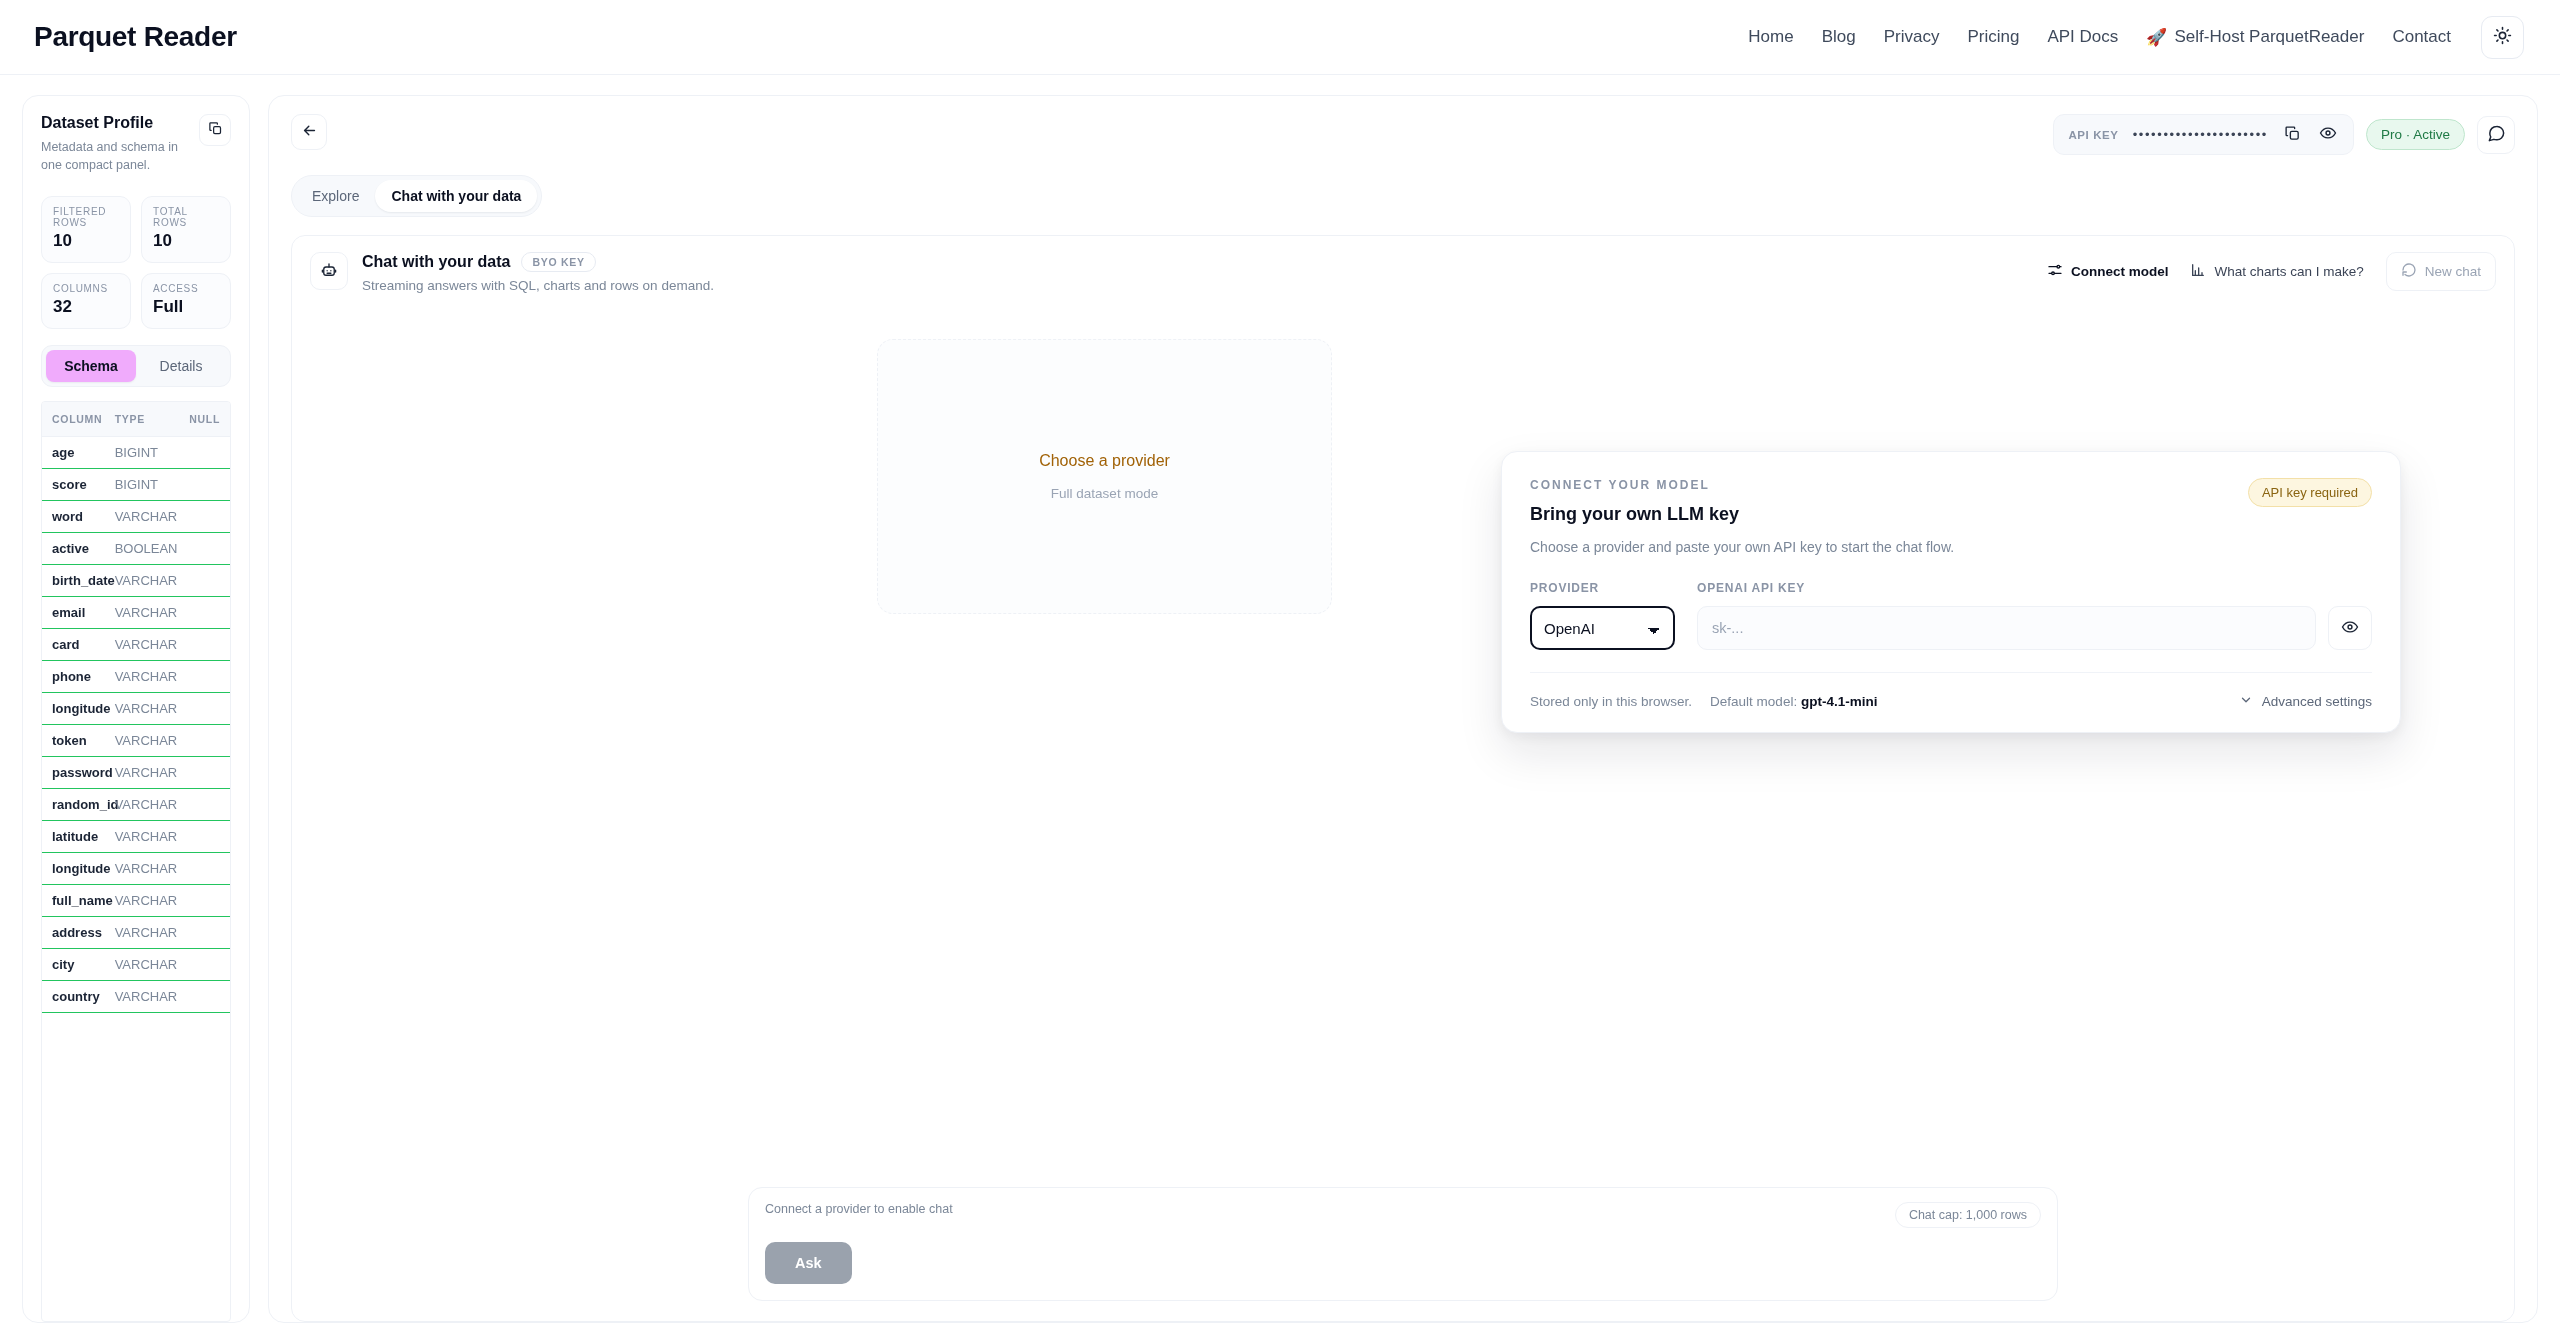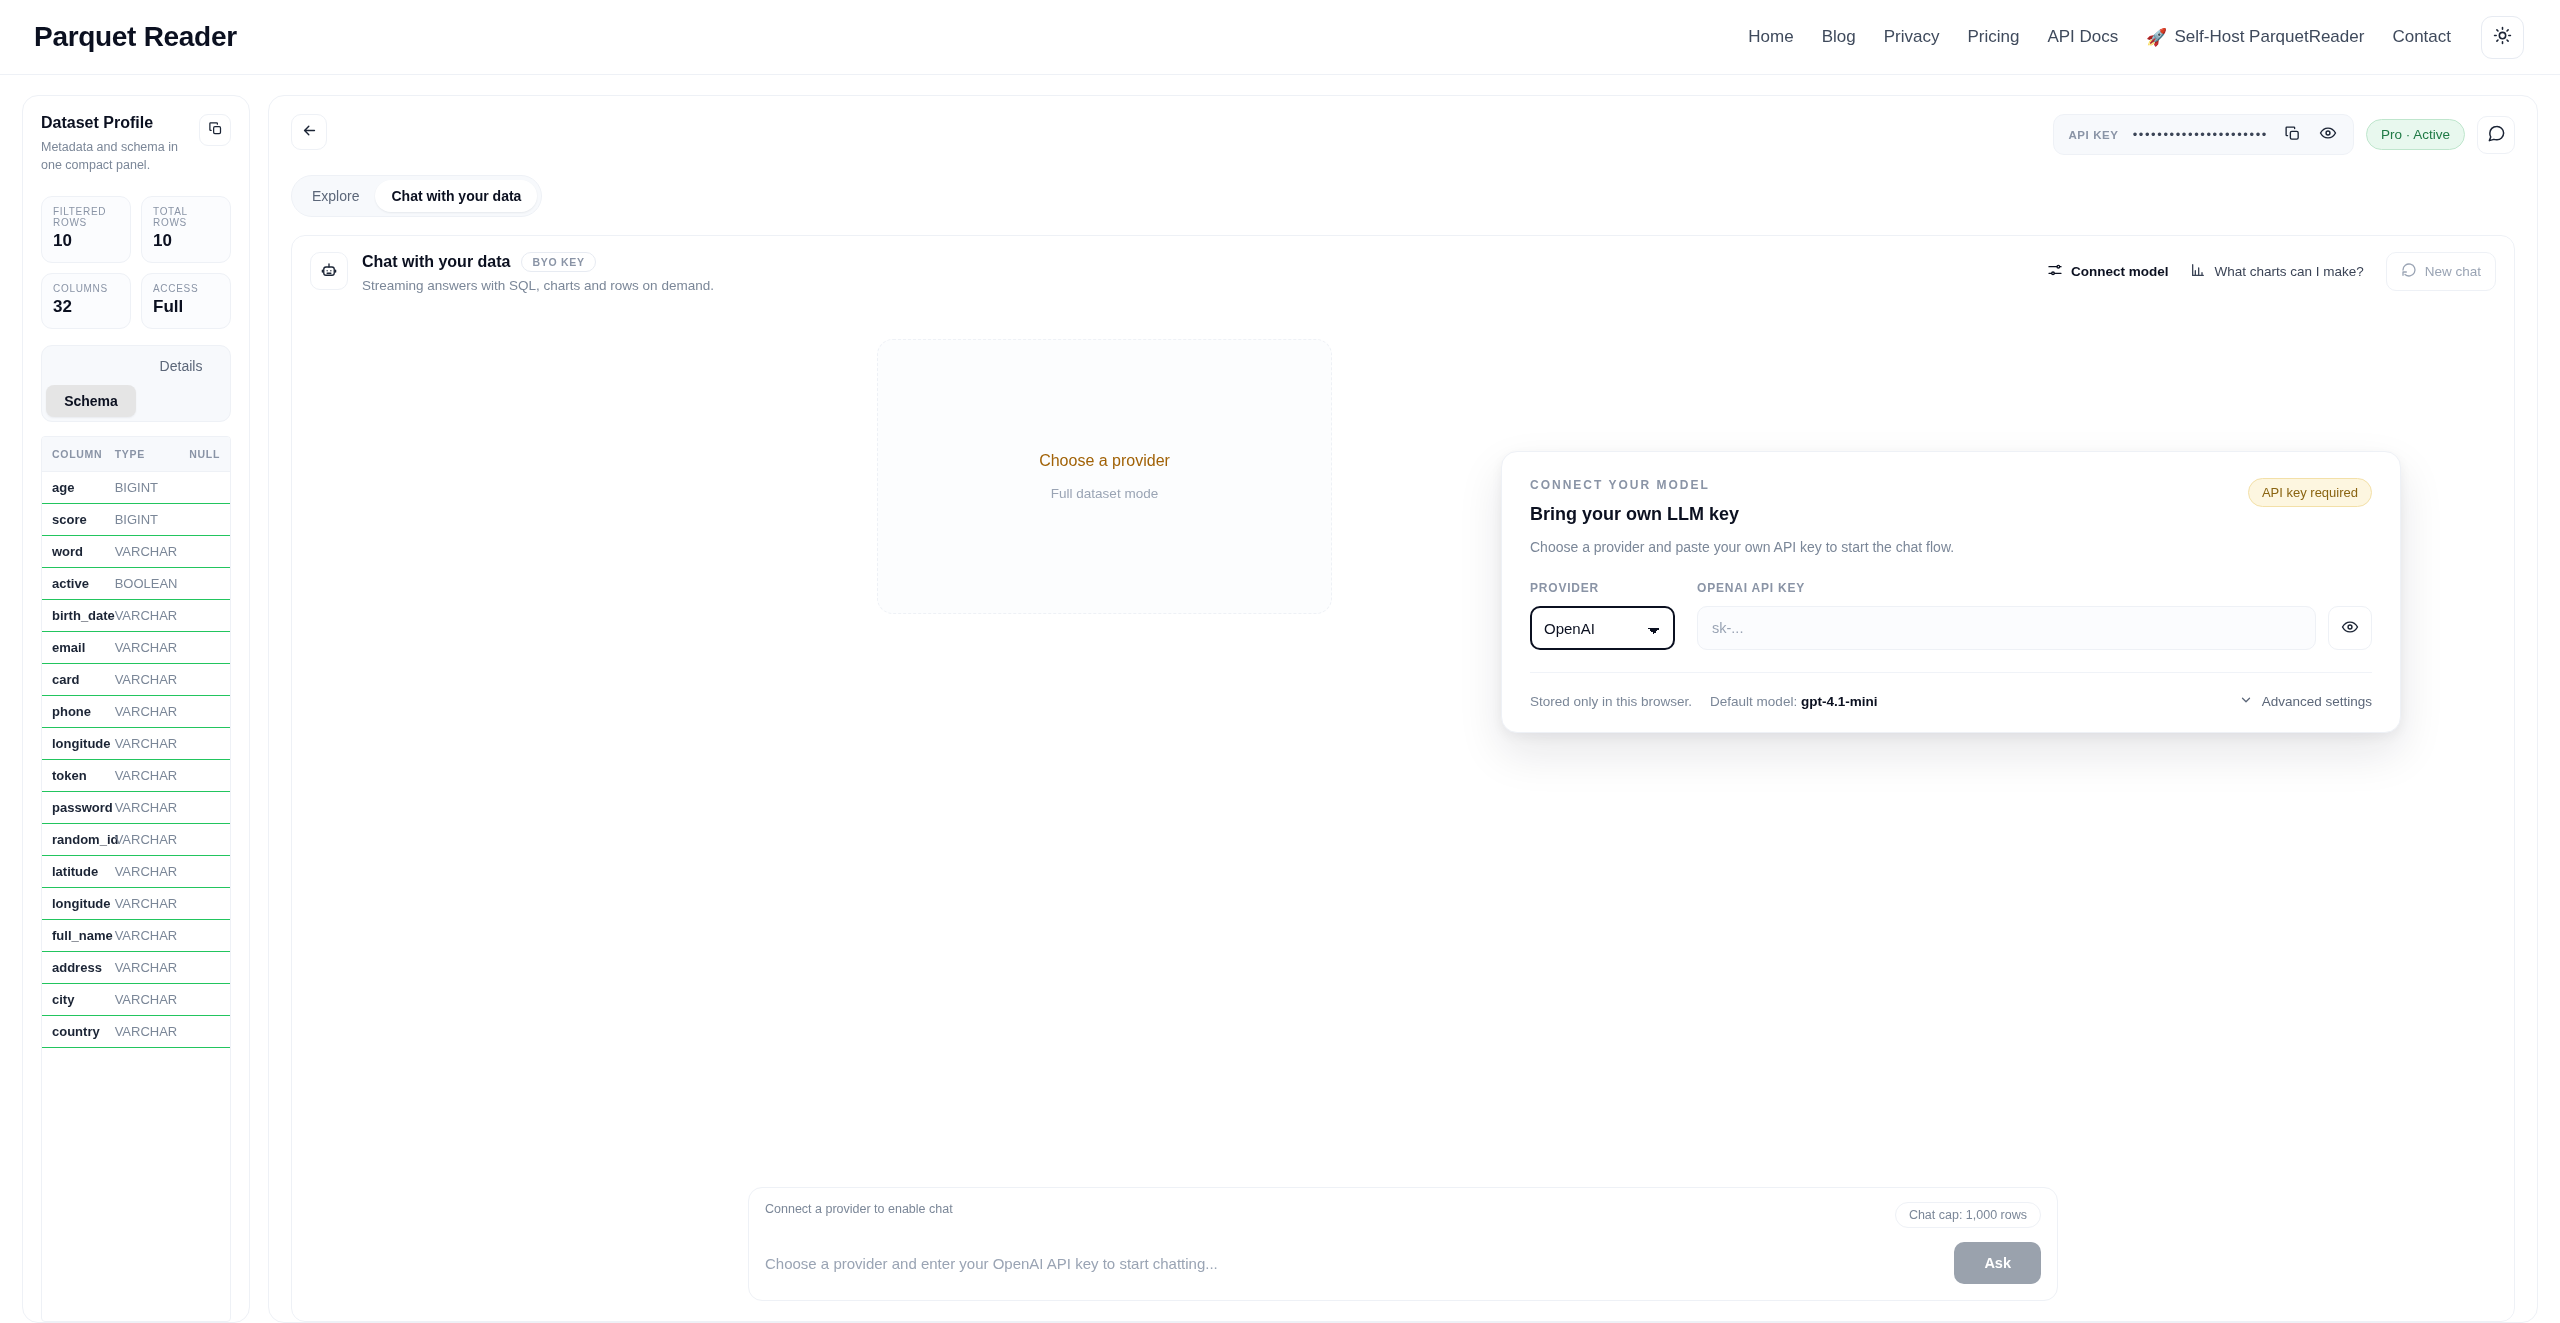--- a/index.html
+++ b/index.html
@@ -63,21 +63,21 @@
   .stat-v { font-size: 17px; font-weight: 700; color: #0b1020; margin-top: 3px; }
 
   .seg {
     margin-top: 16px; display: flex; background: #f7f9fc;
     border: 1px solid #eef1f6; border-radius: 11px; padding: 4px;
   }
   .seg-item {
     flex: 1; text-align: center; font-size: 14px; padding: 8px 0;
     color: #5c6779; border-radius: 8px;
   }
-  .seg-item.active { background: #e5e5e5; color: #0b1020; font-weight: 700; box-shadow: 0 1px 2px rgba(16,24,40,.06); margin-top: 35px; }
+  .seg-item.active { background: #f0abfc; color: #0b1020; font-weight: 700; box-shadow: 0 1px 2px rgba(16,24,40,.06); }
 
   .schema-card {
     margin-top: 14px; border: 1px solid #eef1f6; border-radius: 4px;
     overflow: hidden; flex: 1 1 auto;
   }
   .schema-tbl { width: 100%; border-collapse: collapse; table-layout: fixed; }
   .schema-tbl th {
     background: #f7f9fc; text-align: left; font-size: 10.5px; letter-spacing: .7px;
     color: #8a94a6; font-weight: 700; padding: 11px 10px; text-transform: uppercase;
     border-bottom: 1px solid #eef1f6;
@@ -516,21 +516,20 @@
         </div>
       </div>
 
       <div class="composer-wrap">
         <div class="composer">
           <div class="comp-top">
             <span class="comp-hint">Connect a provider to enable chat</span>
             <span class="cap">Chat cap: 1,000 rows</span>
           </div>
           <div class="comp-bottom">
-            <input class="comp-input" type="text" placeholder="Choose a provider and enter your OpenAI API key to start chatting..." style="">
             <button class="ask-btn">Ask</button>
           </div>
         </div>
       </div>
     </div>
 
     <div class="modal">
       <div class="m-top">
         <div>
           <div class="m-eyebrow">CONNECT YOUR MODEL</div>

